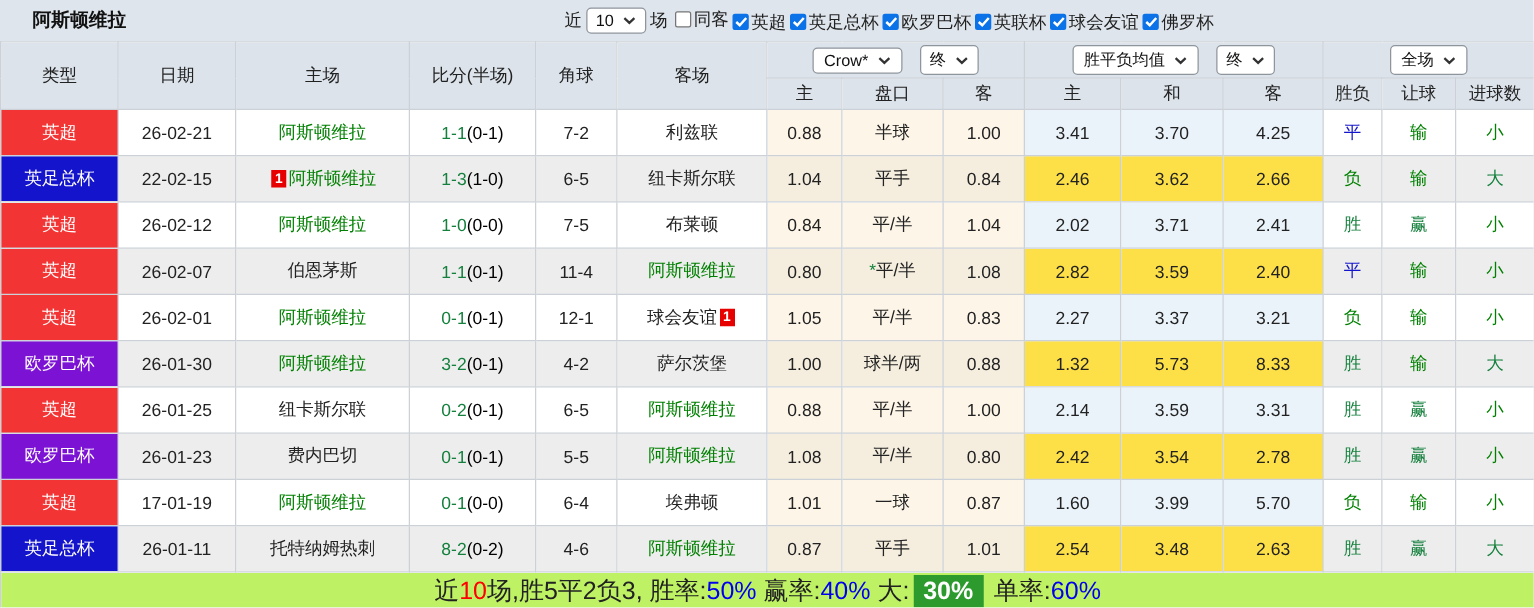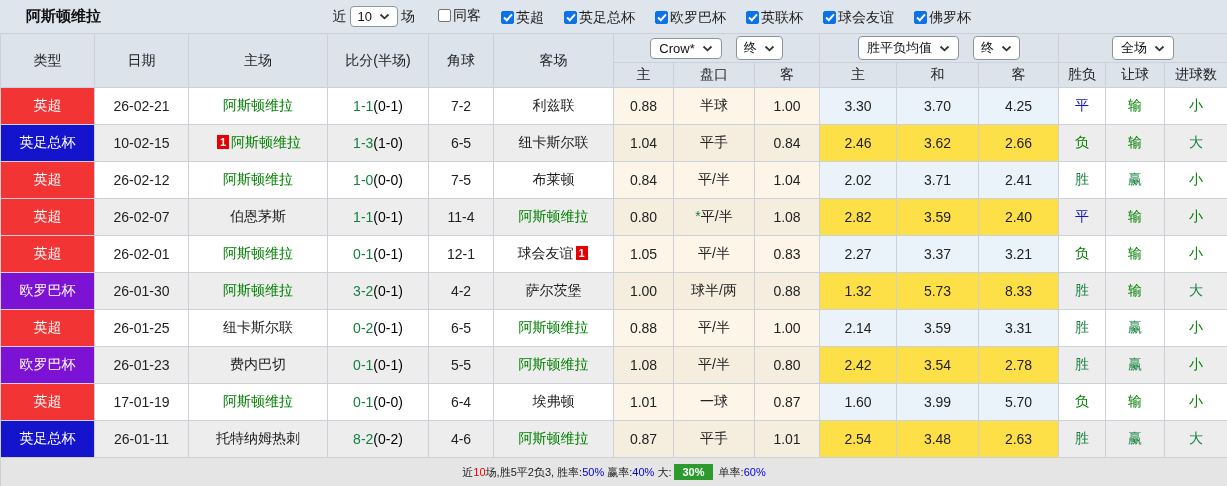--- a/index.html
+++ b/index.html
@@ -4,21 +4,21 @@
 <style>
   html,body{margin:0;padding:0}
   .app{width:1227px;height:486px;background:#dfe5ec;font-family:"Liberation Sans",sans-serif;font-size:14px;color:#222;overflow:hidden}
   .topbar{height:33px;display:flex;align-items:center}
   .title{font-weight:700;font-size:15px;margin-left:26px;color:#111}
   .controls{margin-left:auto;margin-right:256px;display:flex;align-items:center;font-size:14px;white-space:nowrap}
   .controls .lbl{margin:0 3px}
   .sel{display:inline-flex;align-items:center;gap:7px;background:#fff;border:1px solid #8f959c;border-radius:4px;padding:2px 8px;font-size:13px;color:#111;cursor:default}
   .sel.small{padding:2px 7px}
   .chev svg{display:block}
-  .cb{display:inline-flex;align-items:center;margin-left:20px;cursor:default}
+  .cb{display:inline-flex;align-items:center;margin-left:3px;cursor:default}
   .box{width:13px;height:13px;border-radius:2px;display:inline-flex;align-items:center;justify-content:center;margin-right:2px;box-sizing:border-box}
   .box.on{background:#0b72e8;border:1px solid #0b72e8}
   .box.off{background:#fff;border:1px solid #767676}
   table{border-collapse:collapse;table-layout:fixed;width:1227px;background:#fff}
   th,td{border:1px solid #ccd1d7;text-align:center;padding:0;overflow:hidden;white-space:nowrap}
   thead th{background:#dce3eb;font-weight:400;color:#222}
   tr.h1{height:29px} tr.h2{height:25px}
   .selrow{display:flex;justify-content:center;align-items:center;gap:14px}
   tbody tr{height:37px}
   tbody td{background:#fff}
@@ -29,21 +29,21 @@
   tr.even td.mean{background:#fde047}
   td.type{color:#fff}
   .lg-red{background:#f23434 !important}
   .lg-blue{background:#1414cc !important}
   .lg-purple{background:#7b12d4 !important}
   .c-red{color:#15803d}
   .c-green{color:#008000}
   .c-blue{color:#1414cc}
   .half{color:#000000}
   .card{display:inline-block;background:#e60000;color:#fff;font-size:11px;font-weight:700;width:12px;height:14px;line-height:14px;margin:0 2px;vertical-align:1px;text-align:center}
-  tfoot td{background:#e5e5e5;height:28px;border:1px solid #ccd1d7;font-size:11px}
+  tfoot td{background:#bef264;height:28px;border:1px solid #ccd1d7;font-size:20px}
   .seg-plain{color:#222}
   .seg-red{color:#ff0000}
   .seg-blue{color:#0000ee}
   .seg-greenbox{background:#2c9a2c;color:#fff;font-weight:700;padding:2px 8px;margin:0 3px}
 </style>
 </head>
 <body>
 
 <div class="app">
 
@@ -204,30 +204,30 @@
         <tr class="odd">
           <td class="type lg-red">英超</td>
           <td>26-02-21</td>
           <td><span class="c-green">阿斯顿维拉</span></td>
           <td><span class="c-red">1-1</span><span class="half">(0-1)</span></td>
           <td>7-2</td>
           <td><span class="">利兹联</span></td>
           <td class="cream">0.88</td>
           <td class="cream">半球</td>
           <td class="cream">1.00</td>
-          <td class="mean">3.30</td>
+          <td class="mean">3.41</td>
           <td class="mean">3.70</td>
           <td class="mean">4.25</td>
           <td class="c-blue">平</td>
           <td class="c-green">输</td>
           <td class="c-green">小</td>
         </tr>
         <tr class="even">
           <td class="type lg-blue">英足总杯</td>
-          <td>10-02-15</td>
+          <td>22-02-15</td>
           <td><span class="card">1</span><span class="c-green">阿斯顿维拉</span></td>
           <td><span class="c-red">1-3</span><span class="half">(1-0)</span></td>
           <td>6-5</td>
           <td><span class="">纽卡斯尔联</span></td>
           <td class="cream">1.04</td>
           <td class="cream">平手</td>
           <td class="cream">0.84</td>
           <td class="mean">2.46</td>
           <td class="mean">3.62</td>
           <td class="mean">2.66</td>

